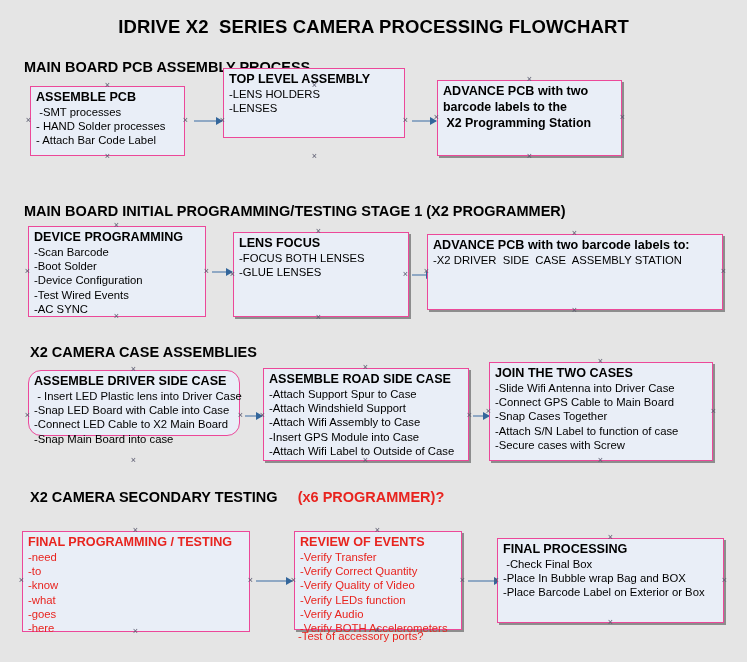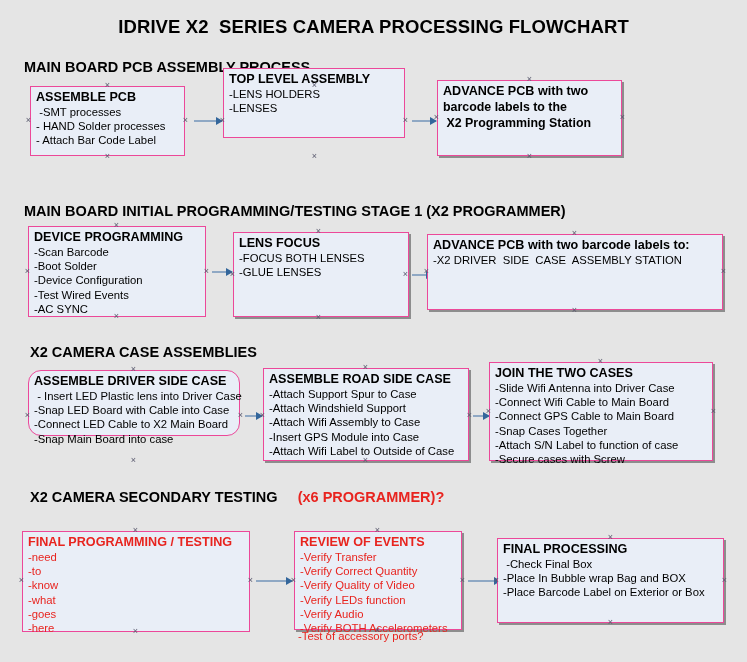--- a/index.html
+++ b/index.html
@@ -235,21 +235,20 @@
   <span class="handle" style="left:259px; top:412px;"></span>
   <span class="handle" style="left:362px; top:364px;"></span>
   <span class="handle" style="left:362px; top:457px;"></span>
   <span class="handle" style="left:466px; top:412px;"></span>
 
   <div class="arrow" style="left:473px; top:415px; width:16px;"></div>
 
   <div class="node" style="left:489px; top:362px; width:224px; height:99px;">
     <div class="node-title">JOIN THE TWO CASES</div>
     <div class="node-line">-Slide Wifi Antenna into Driver Case</div>
-    <div class="node-line">-Connect Wifi Cable to Main Board</div>
     <div class="node-line">-Connect GPS Cable to Main Board</div>
     <div class="node-line">-Snap Cases Together</div>
     <div class="node-line">-Attach S/N Label to function of case</div>
     <div class="node-line">-Secure cases with Screw</div>
   </div>
   <span class="handle" style="left:485px; top:408px;"></span>
   <span class="handle" style="left:597px; top:358px;"></span>
   <span class="handle" style="left:597px; top:457px;"></span>
   <span class="handle" style="left:710px; top:408px;"></span>
 

